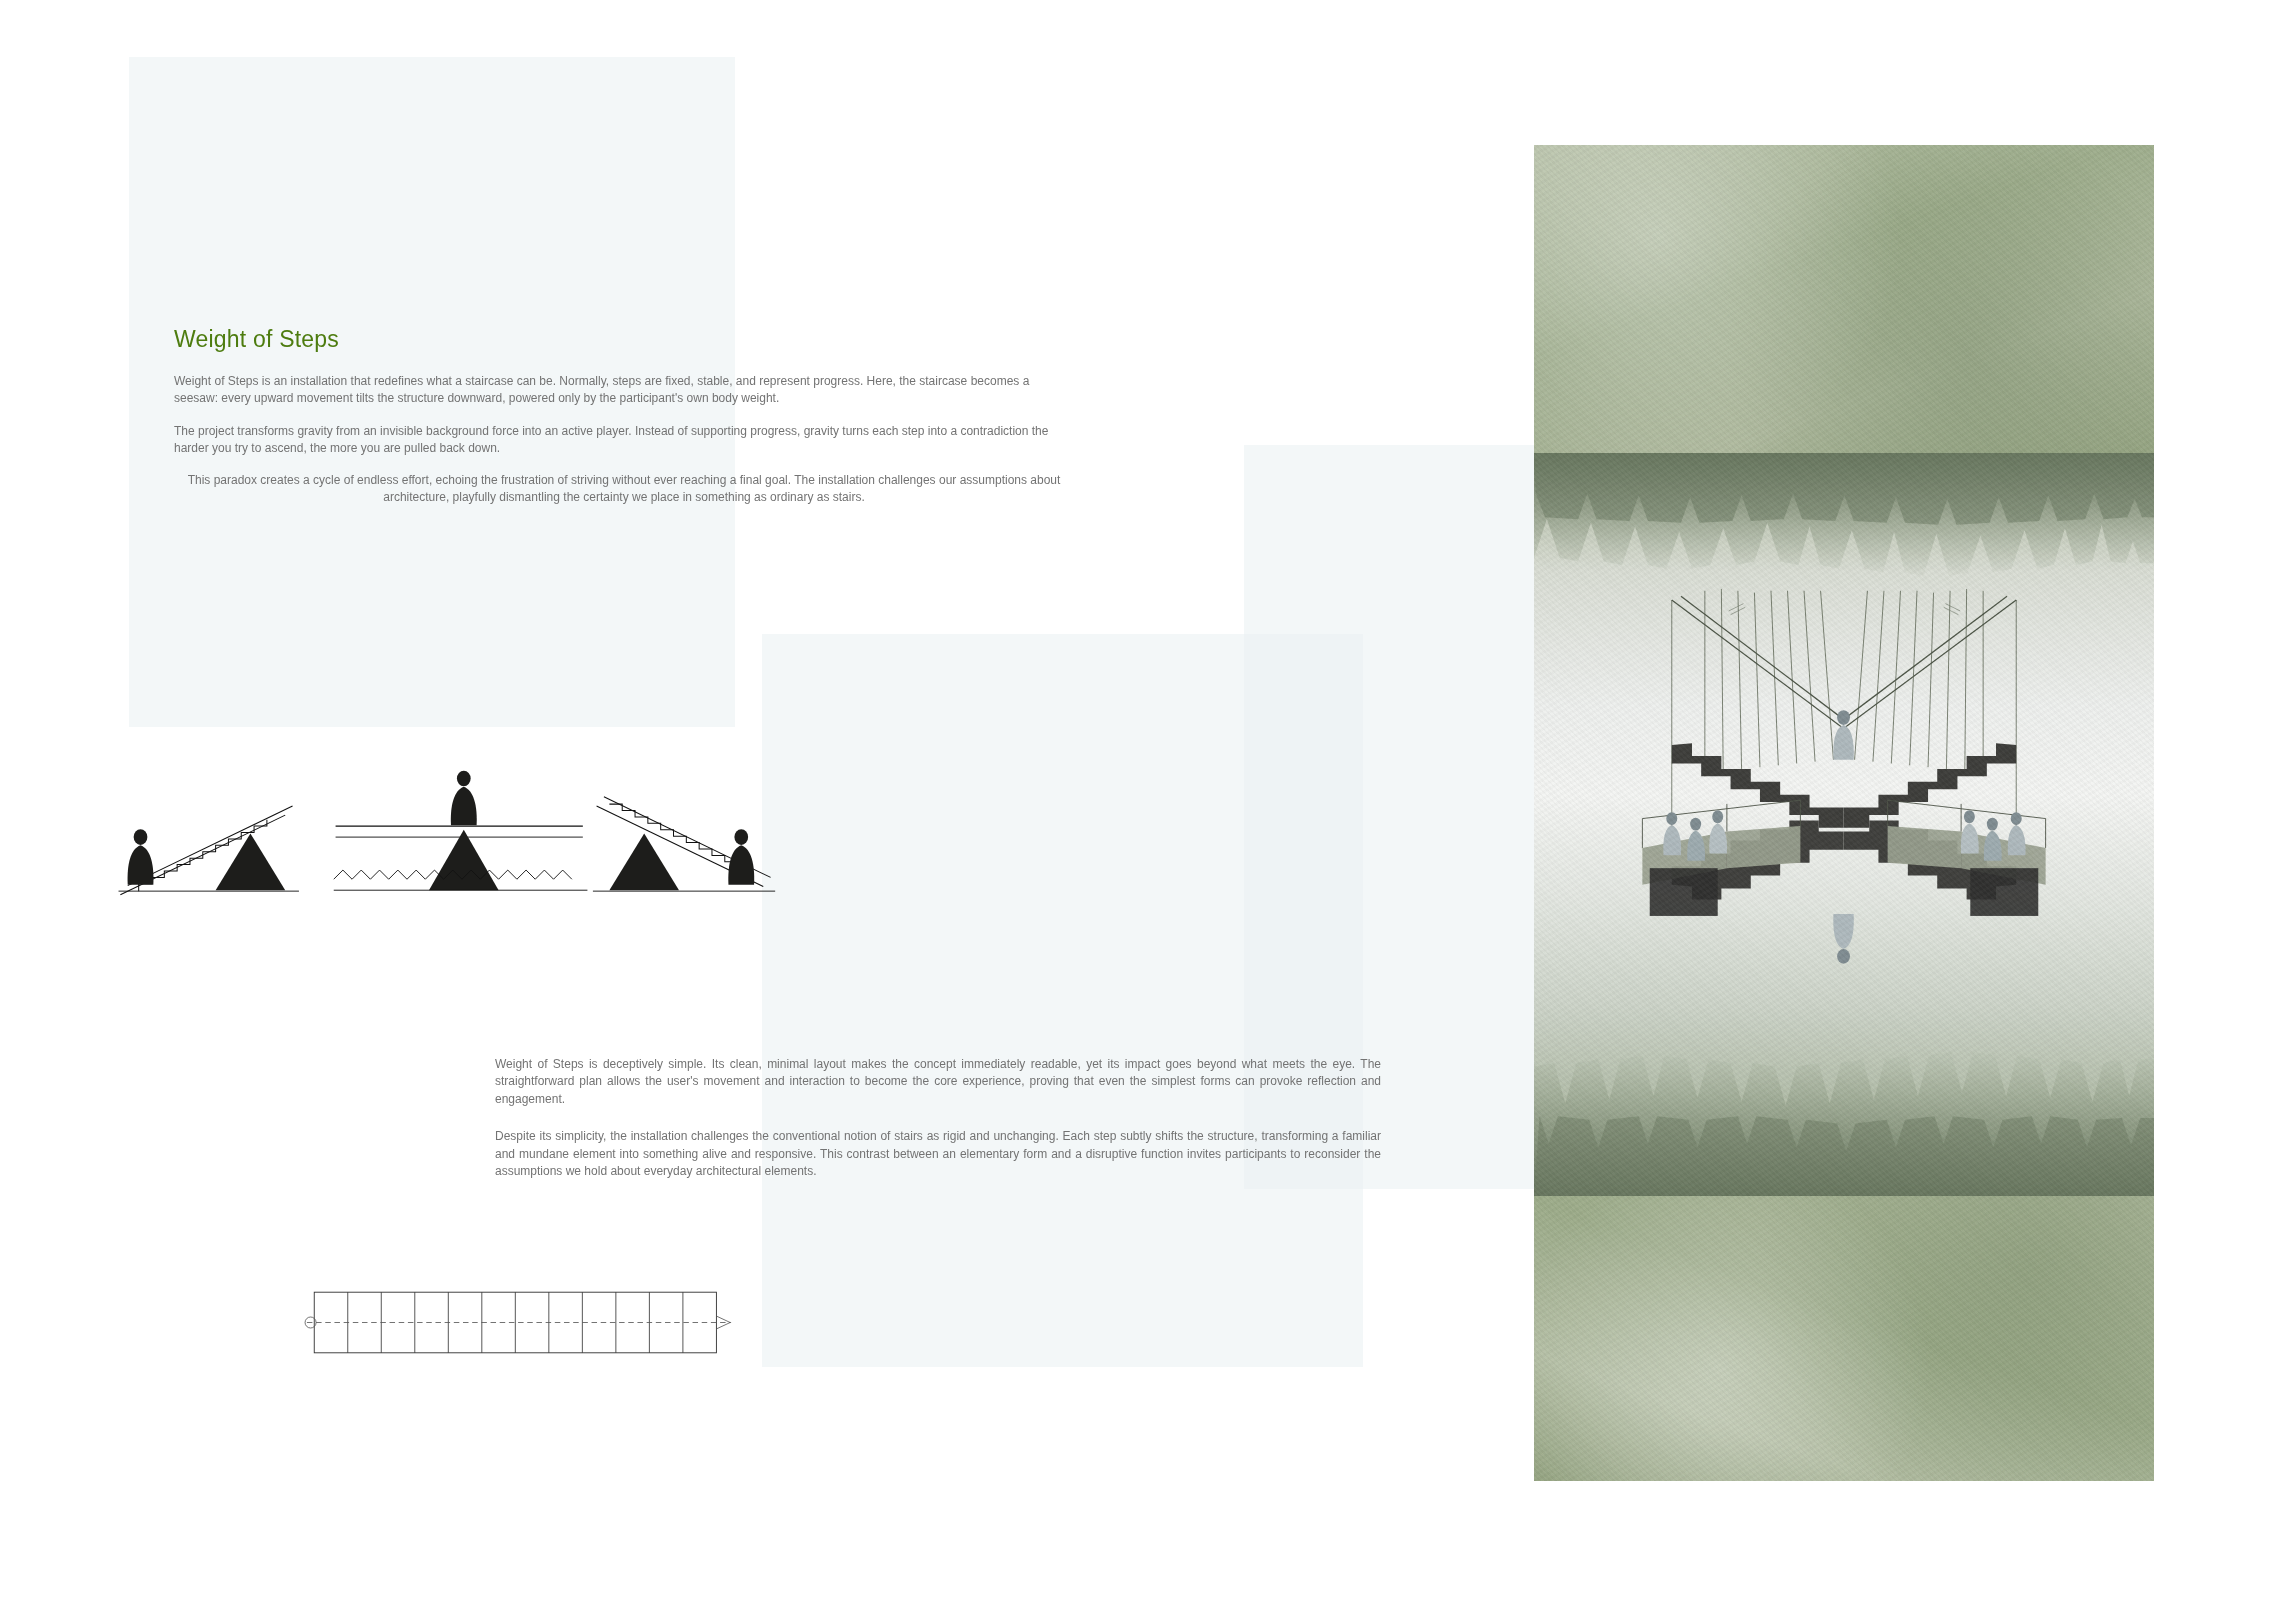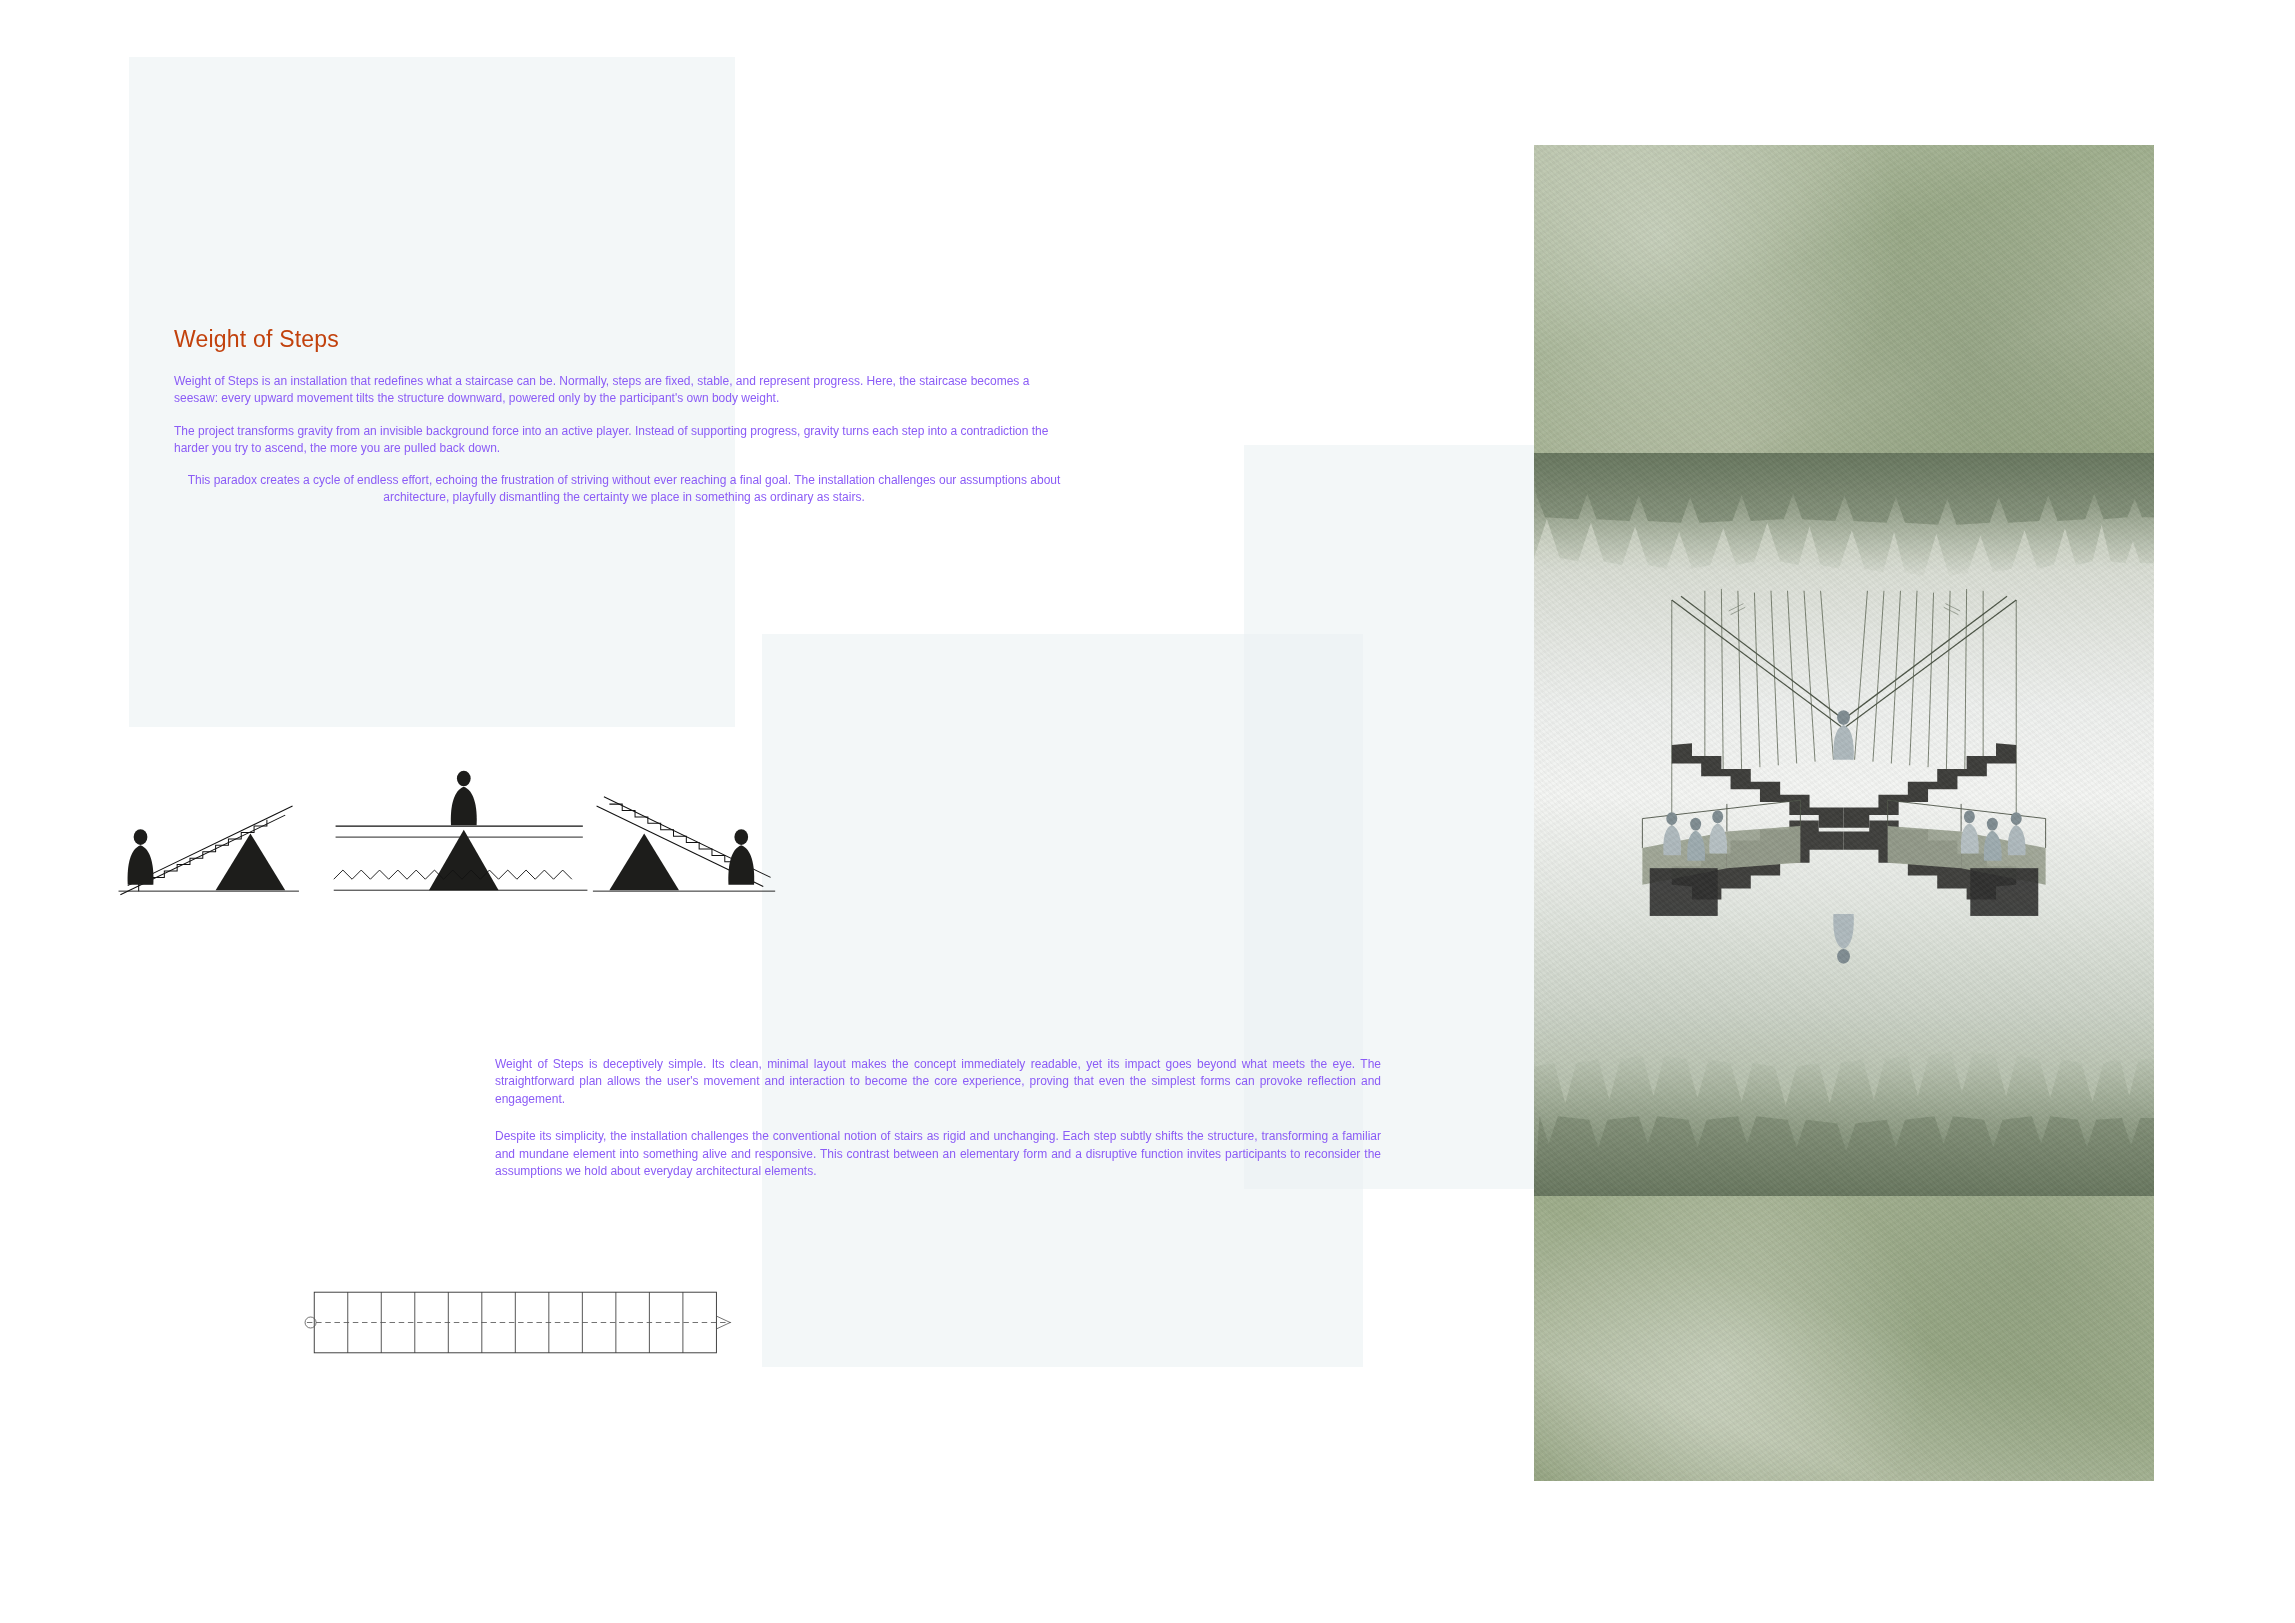--- a/index.html
+++ b/index.html
@@ -31,27 +31,27 @@
     position: absolute;
     left: 174px;
     top: 326px;
     width: 900px;
   }
   #page-title {
     font-size: 23px;
     font-weight: 400;
     letter-spacing: 0.2px;
     margin: 0 0 20px 0;
-    color: #c2410c;
+    color: #4d7c0f;
   }
   .para {
     font-size: 12px;
     line-height: 1.42;
     margin: 0 0 15.6px 0;
-    color: #8b5cf6;
+    color: #737373;
     text-align: left;
   }
   .para.tight { margin-bottom: 16px; text-align: center; }
 
   #secondary-block {
     position: absolute;
     left: 495px;
     top: 1056px;
     width: 886px;
   }

